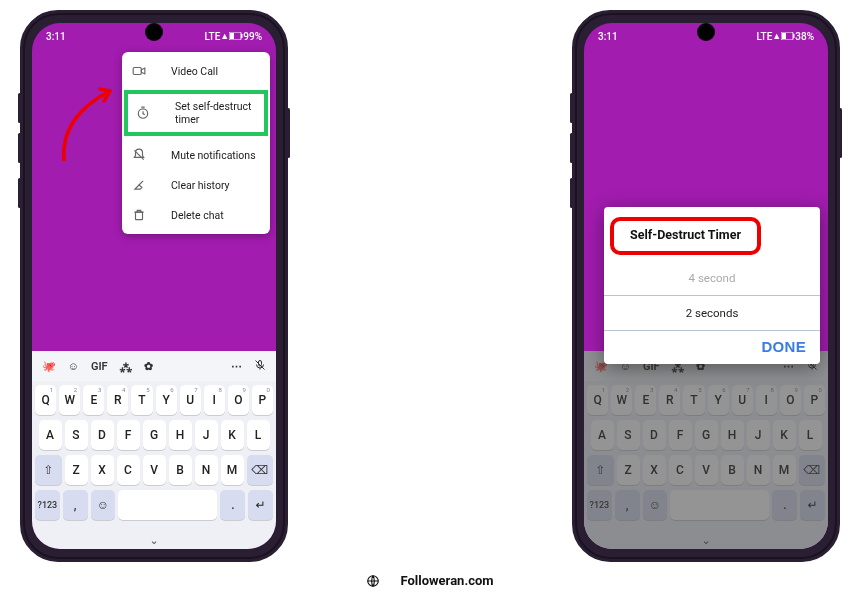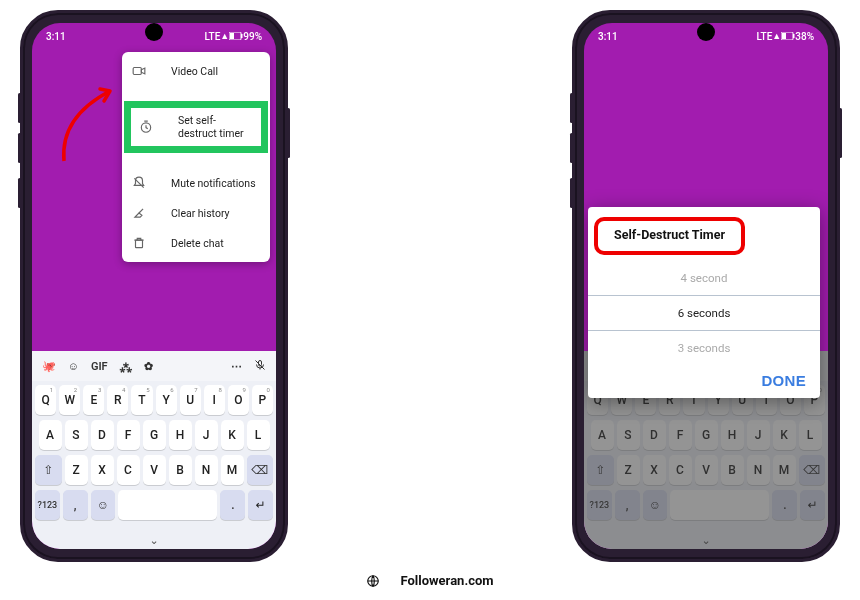--- a/index.html
+++ b/index.html
@@ -96,22 +96,22 @@
   .menu-item {
     display: flex;
     align-items: center;
     gap: 25px;
     padding: 8px 10px;
     font-size: 10.5px;
     color: #222;
     cursor: pointer;
   }
   .menu-item.highlighted {
-    border: 7px solid #22c55e;
-    margin: 15px 2px;
+    border: 4px solid #22c55e;
+    margin: 4px 2px;
     padding: 6px 8px;
   }
   .menu-icon {
     width: 14px; height: 14px;
     display: flex; align-items: center; justify-content: center;
     color: #666;
   }
 
   
   .arrow-ann {
@@ -178,21 +178,21 @@
     height: 18px;
     display:flex;
     align-items:center;
     justify-content:center;
     color:#555;
     font-size:11px;
   }
   .kb-bottom .chev { }
   .dialog {
     position: absolute;
-    top: 158px; left: 4px; right: 8px;
+    top: 158px; left: 20px; right: 8px;
     background: #fff;
     border-radius: 4px;
     box-shadow: 0 4px 20px rgba(0,0,0,.4);
     z-index: 25;
     padding: 10px 0 6px;
   }
   .dialog-title {
     font-size: 12.5px;
     font-weight: 700;
     color: #111;
@@ -421,22 +421,21 @@
       </div>
 
       <div class="content-area">
 
         <div class="dialog">
           <div class="title-highlight">
             <span class="dialog-title">Self-Destruct Timer</span>
           </div>
           <div class="picker">
             <div class="opt">4 second</div>
-            <div class="opt sel">6 seconds</div>
-            <div class="opt">3 seconds</div>
+            <div class="opt sel">2 seconds</div>
           </div>
           <div class="dialog-actions">
             <button class="done-btn">DONE</button>
           </div>
         </div>
 
         <div class="keyboard kb-dimmed">
           <div class="kb-toolbar">
             <span>🐙</span>
             <span>☺</span>

